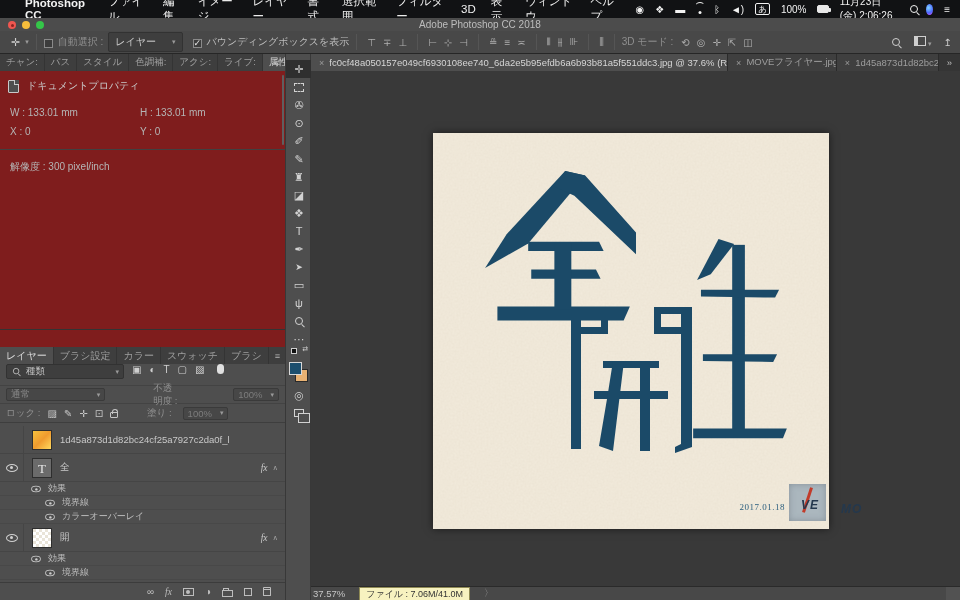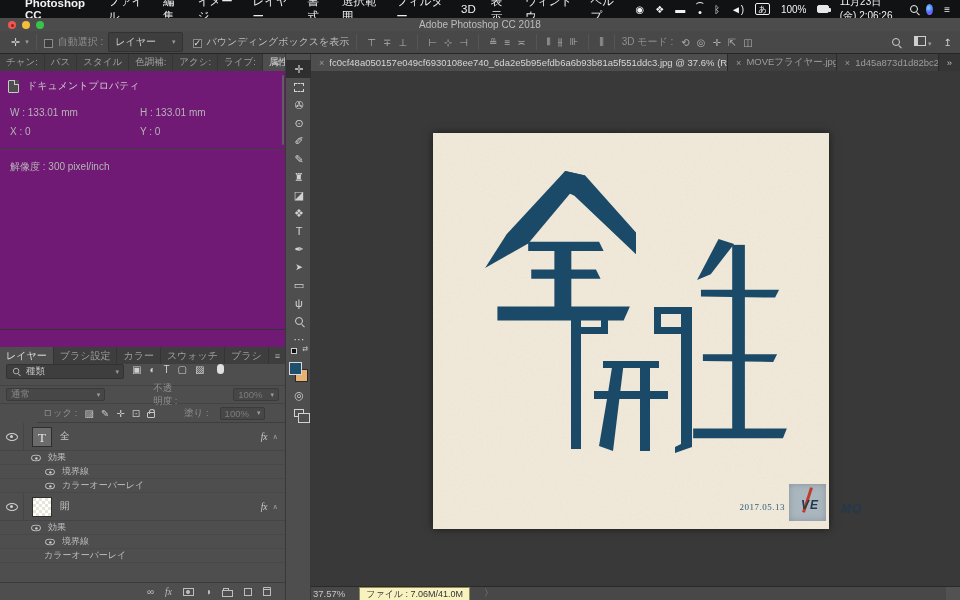--- a/index.html
+++ b/index.html
@@ -37,21 +37,21 @@
   .chev { font-size:7px; color:#9a9a9a; margin-left:2px; }
   .cb { display:inline-block; width:9px; height:9px; border:1px solid #8a8a8a; background:#3c3c3c; margin-right:5px; position:relative; top:1px; }
   .cb.on::after { content:"✓"; position:absolute; left:0px; top:-2px; font-size:9px; color:#e8e8e8; }
   .dd { display:inline-flex; align-items:center; gap:14px; background:#3e3e3e; border:1px solid #323232; border-radius:2px; padding:2px 6px; margin-left:5px; color:#c9c9c9; }
   .ob-group { display:flex; gap:7px; margin:0 3px; font-size:10px; color:#b0b0b0; }
   .dim { color:#8f8f8f; }
   .ob-right { margin-left:auto; display:flex; align-items:center; gap:12px; color:#cfcfcf; }
   .ws { display:inline-block; width:12px; height:10px; border:1px solid #cfcfcf; border-left:4px solid #cfcfcf; }
 
   
-  .left-col { position:absolute; top:54px; left:0; width:285px; bottom:0; background:#701a75; }
+  .left-col { position:absolute; top:54px; left:0; width:285px; bottom:0; background:#7f1d1d; }
   .toolbar { position:absolute; top:54px; left:285px; width:26px; bottom:0; background:#4e4e4e; border-left:1px solid #383838; border-right:1px solid #383838; }
   .right-col { position:absolute; top:54px; left:311px; right:0; bottom:0; }
 
   
   .tabstrip { height:17px; background:#3e3e3e; display:flex; align-items:stretch; font-size:9.5px; color:#9f9f9f; position:relative; }
   .ptab { padding:2px 6px 0 6px; border-right:1px solid #343434; white-space:nowrap; }
   .ptab.active { background:#4e4e4e; color:#d9d9d9; }
   .pmenu { position:absolute; right:6px; top:4px; color:#b5b5b5; font-size:9px; letter-spacing:-1px; }
 
   
@@ -69,21 +69,21 @@
   .lay-body { position:absolute; top:17px; left:0; right:0; bottom:0; background:#4e4e4e; display:flex; flex-direction:column; }
   .frow { display:flex; gap:8px; padding:0 6px; height:22px; border-bottom:1px solid #434343; }
   .search-dd { display:flex; align-items:center; gap:4px; background:#3e3e3e; border:1px solid #323232; border-radius:2px; height:15px; width:118px; padding:0 4px; font-size:9.5px; color:#c9c9c9; }
   .search-dd .chev { margin-left:auto; }
   .fic { font-size:10px; color:#cfcfcf; }
   .ftoggle { width:7px; height:10px; background:#e0e0e0; border-radius:4px; margin-left:4px; }
   .brow { display:flex; align-items:center; padding:0 6px; height:18px; border-bottom:1px solid #434343; font-size:9.5px;gap:48px; }
   .blend-dd { display:flex; align-items:center; background:#474747; border:1px solid #3a3a3a; border-radius:2px; height:13px; width:148px; padding:0 4px; color:#8a8a8a; }
   .blend-dd .chev { margin-left:auto; }
   .opbox { display:inline-flex; align-items:center; gap:6px; background:#474747; border:1px solid #3a3a3a; border-radius:2px; height:13px; padding:0 4px; color:#7d7d7d; margin-left:4px; }
-  .lkrow { display:flex; align-items:center; gap:7px; padding:0 6px; height:19px; border-bottom:1px solid #3e3e3e; font-size:9.5px;margin-left:37px; }
+  .lkrow { display:flex; align-items:center; gap:7px; padding:0 6px; height:19px; border-bottom:1px solid #3e3e3e; font-size:9.5px; }
   .lkic { font-size:10px; color:#c5c5c5; }
   .lock-ic { position:relative; width:8px; height:6px; border:1px solid #c5c5c5; border-radius:1px; margin-top:4px; }
   .lock-ic::before { content:""; position:absolute; top:-4px; left:1px; width:4px; height:4px; border:1px solid #c5c5c5; border-bottom:none; border-radius:3px 3px 0 0; }
 
   .laylist { flex:1; overflow:hidden; }
   .lrow { display:flex; align-items:center; height:28px; border-bottom:1px solid #454545; position:relative; }
   .eyecell { width:24px; align-self:stretch; border-right:1px solid #454545; display:flex; align-items:center; justify-content:center; flex:none; }
   .eye { display:inline-block; width:12px; height:8px; border:1px solid #d0d0d0; border-radius:50%; position:relative; }
   .eye::after { content:""; position:absolute; left:3.5px; top:1.5px; width:3px; height:3px; background:#d0d0d0; border-radius:50%; }
   .eye.sm { transform:scale(.8); }
@@ -320,20 +320,25 @@
           <span class="lock-ic"></span>
           <span class="dim" style="margin-left:22px">塗り :</span>
           <span class="opbox">
               <span>100%</span>
               <span class="chev">▾</span>
             </span>
         </div>
 
         <div class="laylist">
 
+          <div class="lrow" style="margin-top:3px">
+            <span class="eyecell"></span>
+            <span class="thumb t-img1"></span>
+            <span class="lname">1d45a873d1d82bc24cf25a7927c2da0f_l</span>
+          </div>
 
           <div class="lrow">
             <span class="eyecell">
                 <span class="eye"></span>
               </span>
             <span class="thumb t-type">T</span>
             <span class="lname">全</span>
             <span class="fxbadge">
                 <i>fx</i>
                 <b>ᴧ</b>
@@ -520,21 +525,21 @@
               <rect x="91" y="6" width="7" height="27"></rect>
             <rect x="118" y="6" width="11" height="137"></rect>
             <polygon points="118,143 129,138 129,146 112,152 112,146"></polygon>
             <rect x="40" y="60" width="56" height="7"></rect>
             <rect x="31" y="90" width="74" height="8"></rect>
             <polygon points="50,60 61,60 50,150 36,145 44,98"></polygon>
             <rect x="77" y="60" width="10" height="90"></rect>
           </g>
         </svg>
 
-        <div class="cdate">2017.05.13</div>
+        <div class="cdate">2017.01.18</div>
         <div class="mlogo">
           <span class="slash"></span>
           <span class="l1">MO</span>
           <span class="l2">VE</span>
         </div>
       </div>
     </div>
 
     <div class="statusbar">
       <span class="zoomv">37.57%</span>

